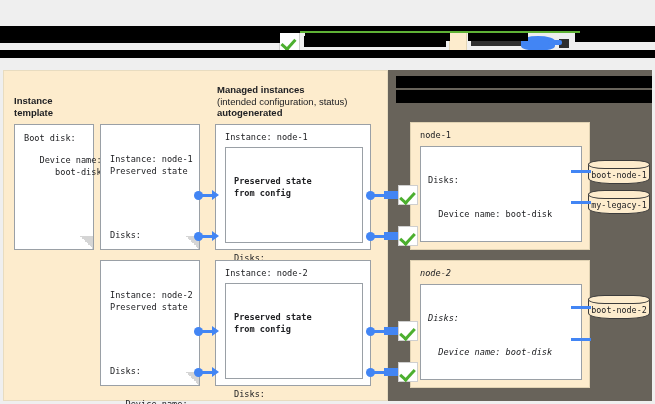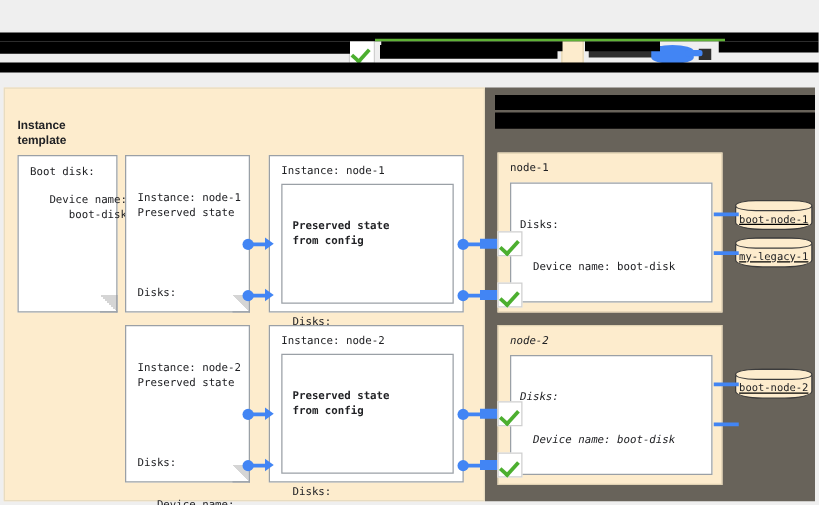--- a/index.html
+++ b/index.html
@@ -103,20 +103,21 @@
   }
   .inner-box{
     position:absolute;background:#fff;border:1px solid #9aa0a6;
     box-sizing:border-box;
   }
 
   
   .node-card{
     position:absolute;background:#fdeccd;border:1px solid #e0d2b3;
     box-sizing:border-box;
+    margin-left:12px;
   }
   .node-label{
     position:absolute;left:9px;top:7px;
     font-family:"DejaVu Sans Mono","Liberation Mono",monospace;
     font-size:8.6px;color:#202124;
   }
 
   .b{font-weight:bold;}
   .blue{color:#1a4fd6;font-weight:bold;}
 
@@ -141,21 +142,21 @@
   .chk:after{
     content:"";position:absolute;left:4px;top:3px;
     width:6px;height:12px;border:solid #4caf2f;border-width:0 3px 3px 0;
     transform:rotate(42deg);
   }
 
   
   .cyl{
     position:absolute;background:#fdeccd;border:1px solid #3c3c3c;
     border-radius:22px/6px;box-sizing:border-box;
-    display:flex;align-items:center;justify-content:center;text-decoration:underline;
+    display:flex;align-items:center;justify-content:center;
   }
   .cyl .top{
     position:absolute;left:-1px;top:-1px;right:-1px;height:9px;
     border:1px solid #3c3c3c;border-radius:22px/6px;
     background:#fdeccd;box-sizing:border-box;
   }
   .cyl .txt{
     position:relative;z-index:2;margin-top:5px;
     font-family:"DejaVu Sans Mono","Liberation Mono",monospace;
     font-size:8.4px;color:#202124;white-space:nowrap;
@@ -193,20 +194,25 @@
   <div id="left-panel"></div>
 
   <div id="right-panel"></div>
 
   <div class="redact" style="left:396px;top:76px;width:256px;height:12px;"></div>
   <div class="redact" style="left:396px;top:90px;width:256px;height:13px;"></div>
 
   <div class="col-head" style="left:14px;top:95px;">
     <div>Instance</div>
     <div>template</div>
+  </div>
+  <div class="col-head" style="left:217px;top:84px;">
+    <div>Managed instances</div>
+    <div class="reg">(intended configuration, status)</div>
+    <div>autogenerated</div>
   </div>
 
   <div class="note" style="left:14px;top:124px;width:80px;height:126px;">
     <div class="note-inner mono">Boot disk:
 
    Device name:
       boot-disk</div>
     <div class="fold"></div>
   </div>
 

